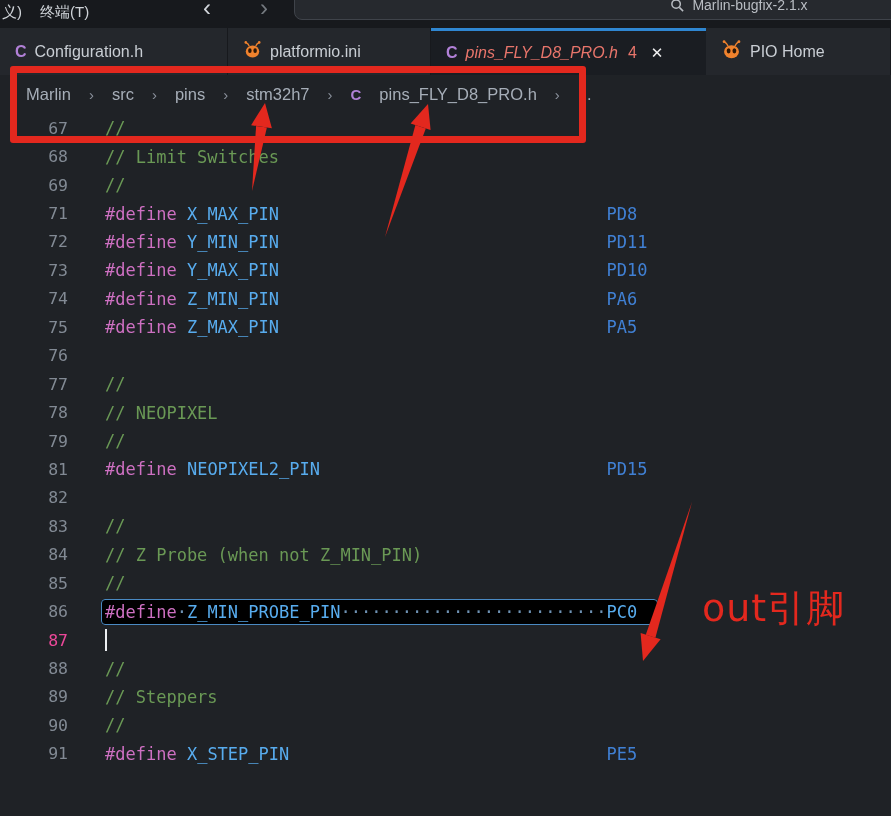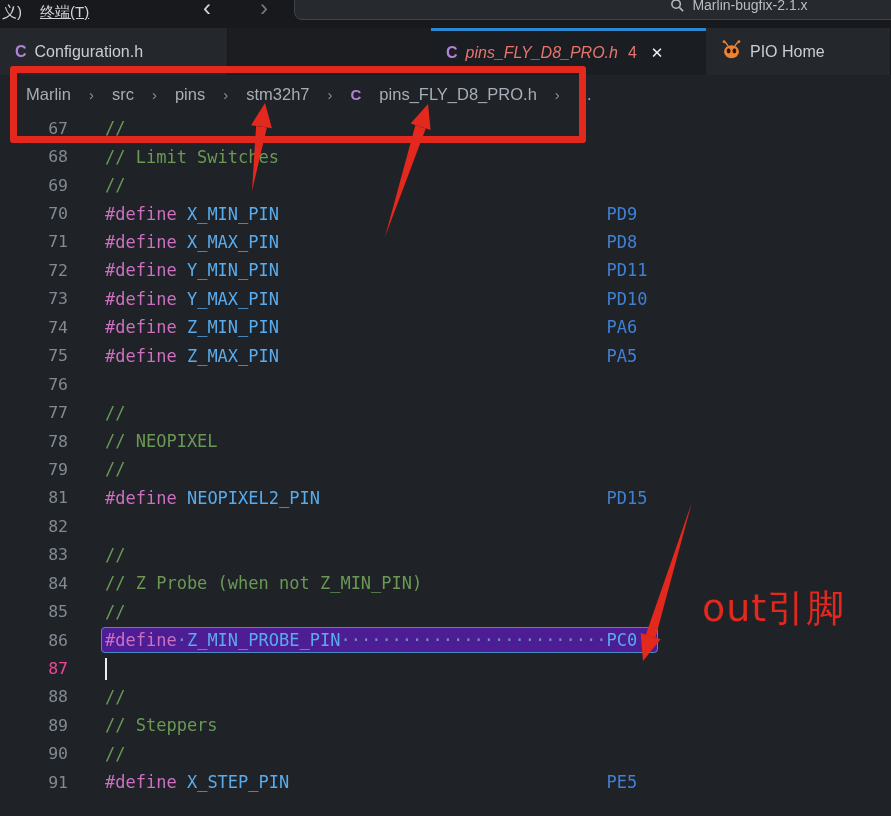--- a/index.html
+++ b/index.html
@@ -3,21 +3,21 @@
 <meta charset="utf-8">
 <style>
   * { margin:0; padding:0; box-sizing:border-box; }
   html,body { width:891px; height:816px; overflow:hidden; background:#1f2226; }
   body { font-family:"Liberation Sans", sans-serif; position:relative; }
 
   
   .titlebar { position:absolute; left:0; top:0; width:891px; height:28px; background:#17191d; overflow:hidden; }
   .menu-frag { position:absolute; top:3px; color:#cfd3d8; font-size:15px; }
   .menu-frag.f0 { left:2px; }
-  .menu-frag.f1 { left:40px;text-decoration:underline; }
+  .menu-frag.f1 { left:40px; }
   .nav { position:absolute; top:-6px; font-size:24px; font-weight:400; }
   .nav.back { left:203px; color:#d2d6dc; }
   .nav.fwd  { left:260px; color:#74797f; }
   .searchbox { position:absolute; left:294px; top:-10px; width:890px; height:30px; background:#26292e;
                border:1px solid #3f434a; border-radius:8px; display:flex; align-items:center; justify-content:center;
                gap:7px; color:#b9bdc3; font-size:14px; }
   .search-glyph { display:inline-flex; }
 
   
   .tabbar { position:absolute; left:0; top:28px; width:891px; height:47px; background:#1b1d21; }
@@ -39,21 +39,21 @@
   .breadcrumb .c-icon { font-size:15px; }
 
   
   .editor { position:absolute; left:0; top:114px; width:891px; height:702px;
             font-family:"DejaVu Sans Mono","Liberation Mono",monospace; font-size:17px; }
   .line { display:flex; height:28.45px; align-items:center; }
   .num { width:68px; flex:none; text-align:right; color:#828a94; font-size:16.5px; }
   .num.cur { color:#ec4899; }
   .content { padding-left:37px; white-space:pre; color:#d4d4d4; }
   .inner { white-space:pre; }
-  .inner.sel { background:#4c1d95; border:1.5px solid #4a8ac2; border-radius:4px;
+  .inner.sel { background:#000000; border:1.5px solid #4a8ac2; border-radius:4px;
                padding:2px 20px 2px 3px; margin-left:-4px; }
   .tk-comment  { color:#6a9955; }
   .tk-directive{ color:#ce70c2; }
   .tk-ident    { color:#58acee; }
   .tk-value    { color:#4080d4; }
   .tk-plain    { color:#d4d4d4; }
   .tk-ws       { color:#6e92b4; }
   .caret { display:inline-block; width:2px; height:22px; background:#eceff2; vertical-align:middle; }
 
   
@@ -80,20 +80,34 @@
     </span>
     <span>Marlin-bugfix-2.1.x</span>
   </div>
 </div>
 
 <div class="tabbar">
   <div class="tab t0">
     <span class="c-icon">C</span>
     <span class="tab-label">Configuration.h</span>
   </div>
+  <div class="tab t1">
+    <span>
+      <svg width="19" height="19" viewBox="0 0 24 24">
+        <path d="M8 8 C7 5 5 4 3.5 3" fill="none" stroke="#f0822d" stroke-width="1.6"></path>
+        <path d="M16 8 C17 5 19 4 20.5 3" fill="none" stroke="#f0822d" stroke-width="1.6"></path>
+        <circle cx="3.5" cy="3" r="1.6" fill="#f0822d"></circle>
+          <circle cx="20.5" cy="3" r="1.6" fill="#f0822d"></circle>
+        <ellipse cx="12" cy="14.5" rx="8.5" ry="7.5" fill="#f0822d"></ellipse>
+        <ellipse cx="8.7" cy="13.5" rx="2.2" ry="3" fill="#2b1708"></ellipse>
+        <ellipse cx="15.3" cy="13.5" rx="2.2" ry="3" fill="#2b1708"></ellipse>
+      </svg>
+    </span>
+    <span class="tab-label">platformio.ini</span>
+  </div>
   <div class="tab t2">
     <span class="c-icon">C</span>
     <span class="tab-label">pins_FLY_D8_PRO.h</span>
     <span class="tab-badge">4</span>
     <span class="tab-close">✕</span>
   </div>
   <div class="tab t3">
     <span>
       <svg width="21" height="21" viewBox="0 0 24 24">
         <path d="M8 8 C7 5 5 4 3.5 3" fill="none" stroke="#f0822d" stroke-width="1.6"></path>
@@ -131,24 +145,20 @@
     </div>
     <div class="line">
       <span class="num">68</span>
       <span class="content"><span class="inner"><span class="tk-comment">// Limit Switches</span></span></span>
     </div>
     <div class="line">
       <span class="num">69</span>
       <span class="content"><span class="inner"><span class="tk-comment">//</span></span></span>
     </div>
     <div class="line">
-      <span class="num">70</span>
-      <span class="content"><span class="inner"><span class="tk-directive">#define</span><span class="tk-plain"> </span><span class="tk-ident">X_MIN_PIN</span><span class="tk-plain">                                </span><span class="tk-value">PD9</span></span></span>
-    </div>
-    <div class="line">
       <span class="num">71</span>
       <span class="content"><span class="inner"><span class="tk-directive">#define</span><span class="tk-plain"> </span><span class="tk-ident">X_MAX_PIN</span><span class="tk-plain">                                </span><span class="tk-value">PD8</span></span></span>
     </div>
     <div class="line">
       <span class="num">72</span>
       <span class="content"><span class="inner"><span class="tk-directive">#define</span><span class="tk-plain"> </span><span class="tk-ident">Y_MIN_PIN</span><span class="tk-plain">                                </span><span class="tk-value">PD11</span></span></span>
     </div>
     <div class="line">
       <span class="num">73</span>
       <span class="content"><span class="inner"><span class="tk-directive">#define</span><span class="tk-plain"> </span><span class="tk-ident">Y_MAX_PIN</span><span class="tk-plain">                                </span><span class="tk-value">PD10</span></span></span>

